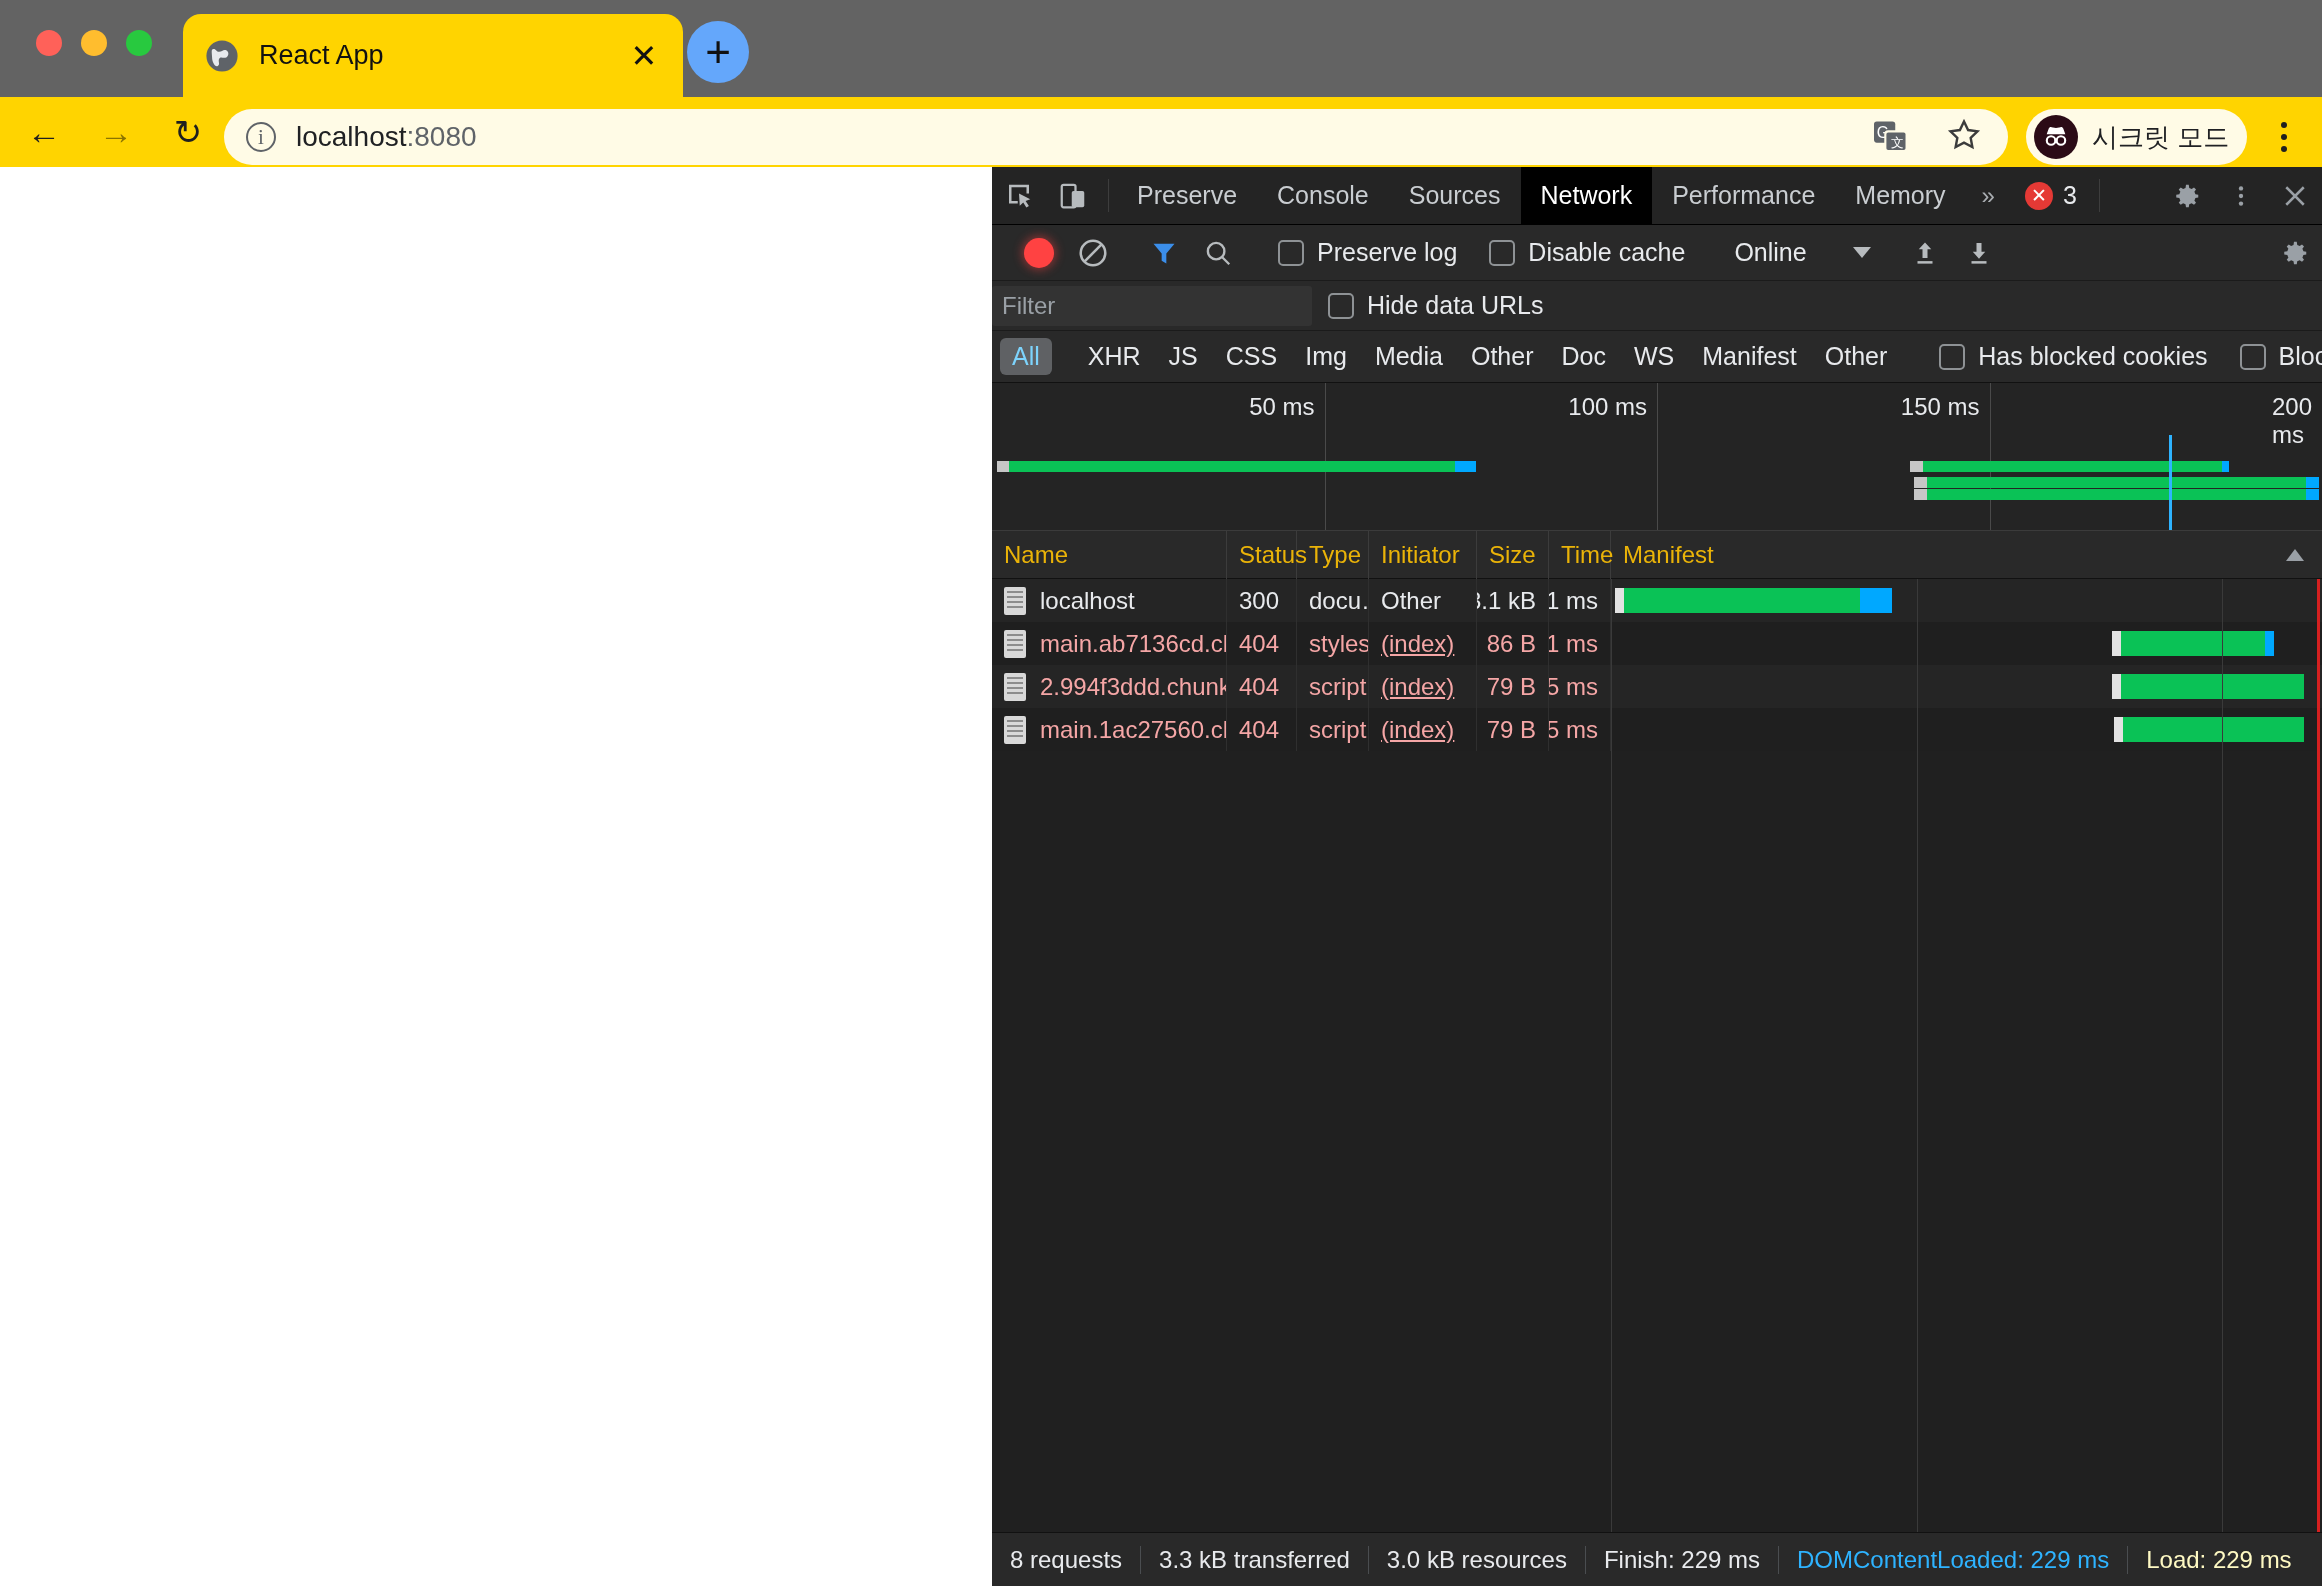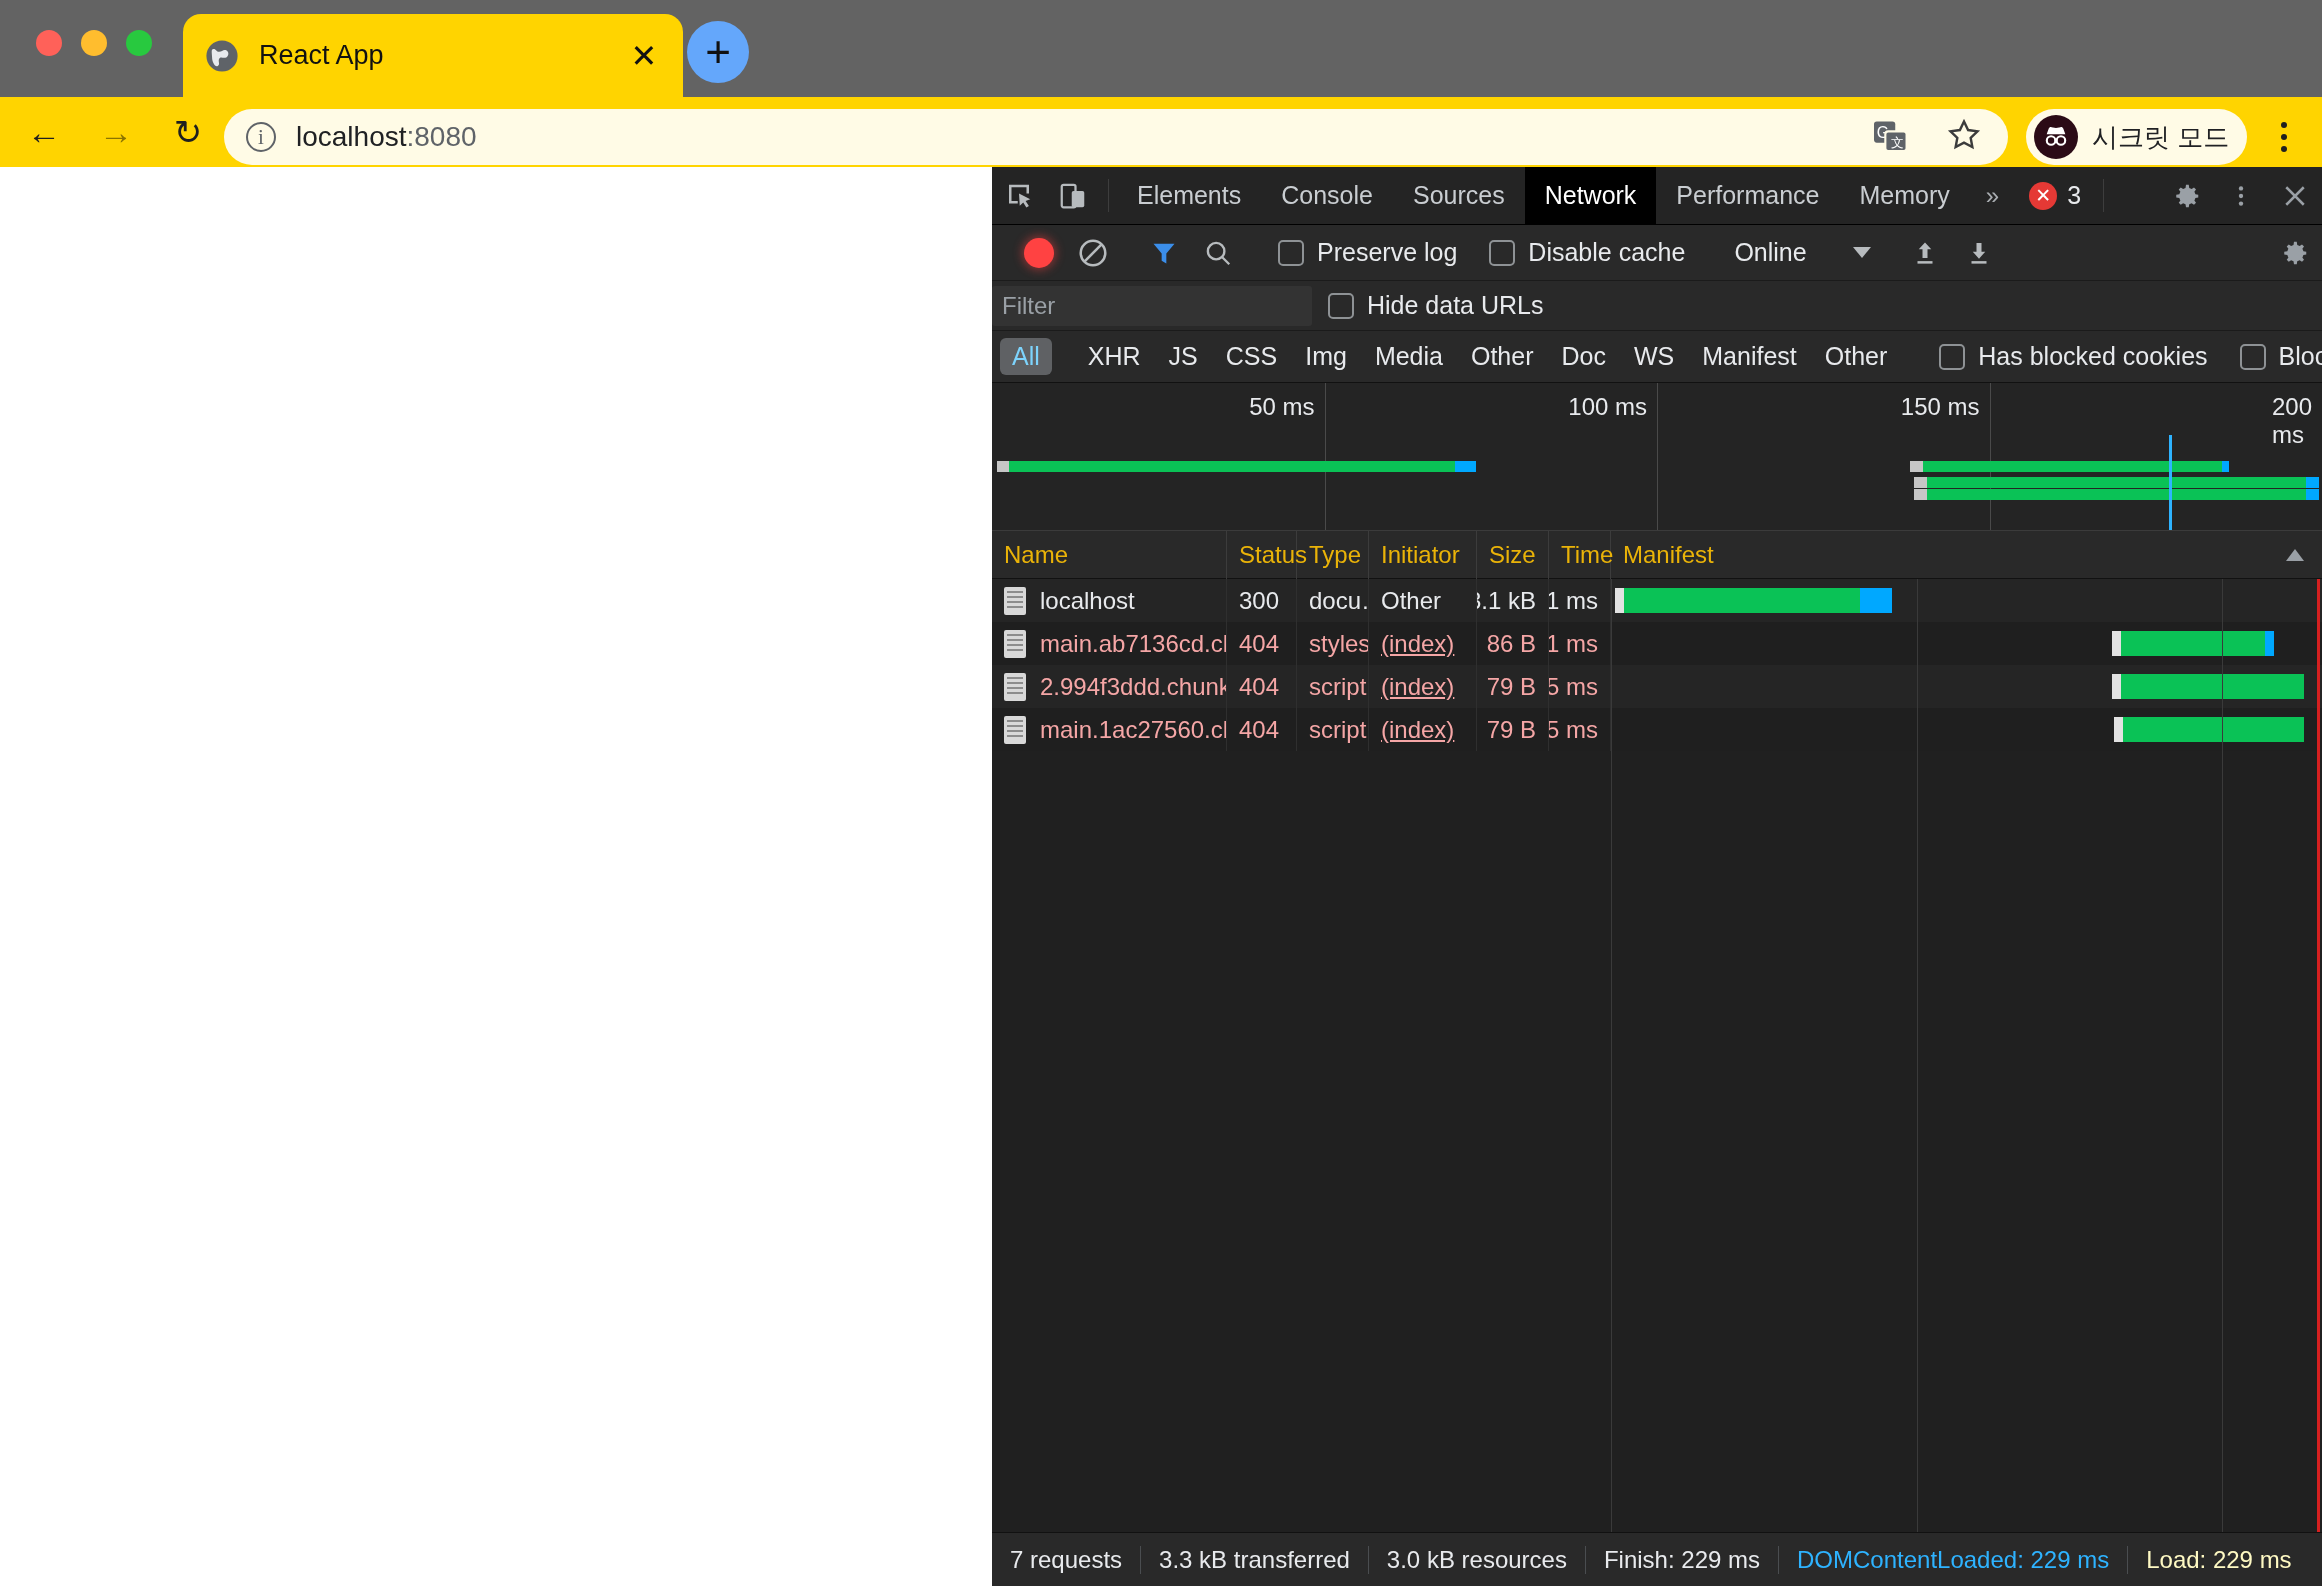--- a/index.html
+++ b/index.html
@@ -302,21 +302,21 @@
         </svg>
       </div>
       <div class="dt-iconbtn">
         <svg width="30" height="30" viewBox="0 0 24 24">
           <rect x="3" y="3" width="11" height="18" rx="1.4" fill="none" stroke="#b7bbbe" stroke-width="1.8"></rect>
           <rect x="11" y="8" width="10" height="13" rx="1.4" fill="#b7bbbe"></rect>
         </svg>
       </div>
       <div class="dt-sep"></div>
 
-      <div class="dt-tab">Elements</div>
+      <div class="dt-tab">Preserve</div>
       <div class="dt-tab">Console</div>
       <div class="dt-tab">Sources</div>
       <div class="dt-tab active">Network</div>
       <div class="dt-tab">Performance</div>
       <div class="dt-tab">Memory</div>
       <div class="dt-chev">»</div>
 
       <div class="dt-errcount">
         <span class="err-badge">✕</span>
         <span>3</span>
@@ -566,21 +566,21 @@
         </div>
         <div class="wf-grid" style="position: absolute; inset: 0px 0px 0px 619px; pointer-events: none;">
           <div class="wf-vline" style="left: 0%;"></div>
           <div class="wf-vline" style="left: 43%;"></div>
           <div class="wf-vline" style="left: 86%;"></div>
           <div class="wf-redline" style="left: 99.3%;"></div>
         </div>
       </div>
 
     <div class="dt-status">
-      <span class="st-item">7 requests</span>
+      <span class="st-item">8 requests</span>
       <span class="st-item">3.3 kB transferred</span>
       <span class="st-item">3.0 kB resources</span>
       <span class="st-item">Finish: 229 ms</span>
       <span class="st-item st-dcl">DOMContentLoaded: 229 ms</span>
       <span class="st-item st-load">Load: 229 ms</span>
     </div>
 
   </div>
 </div>
 

